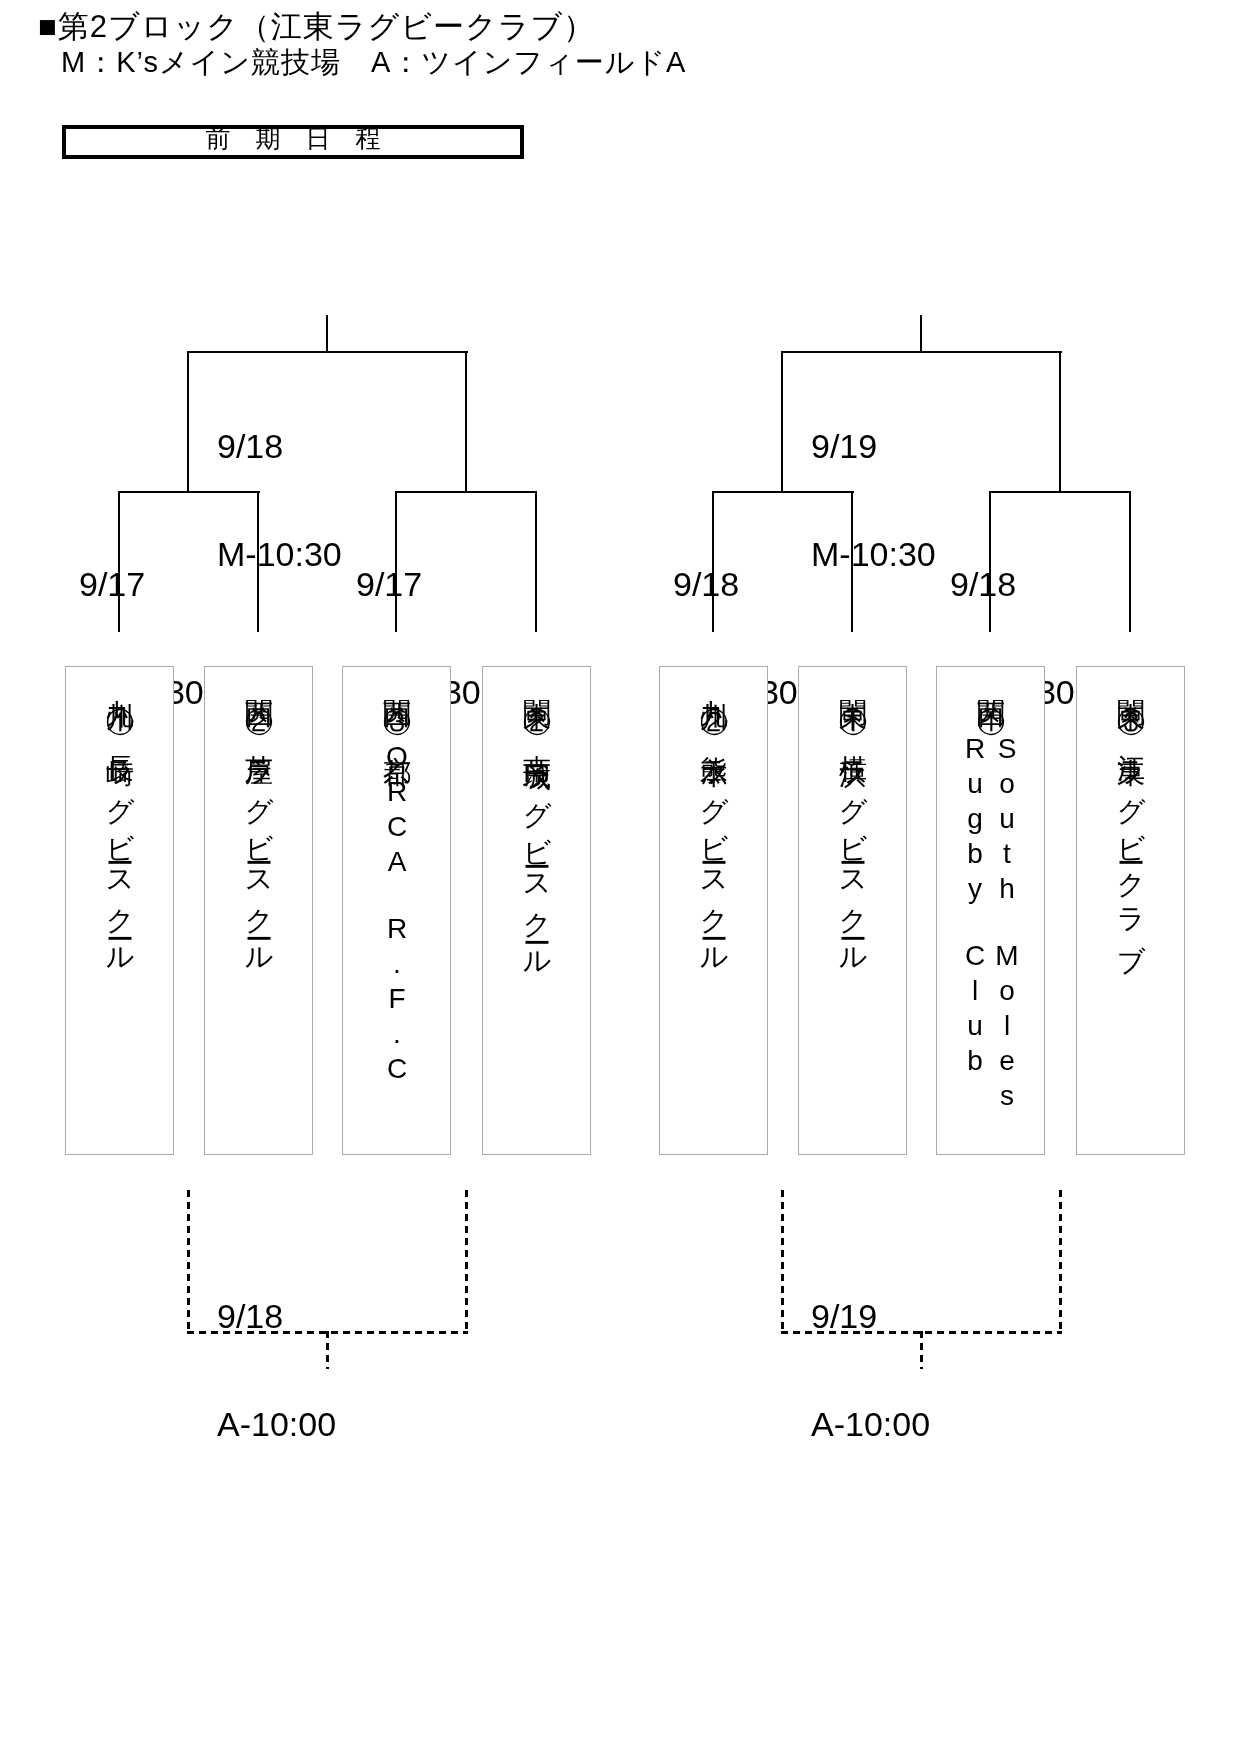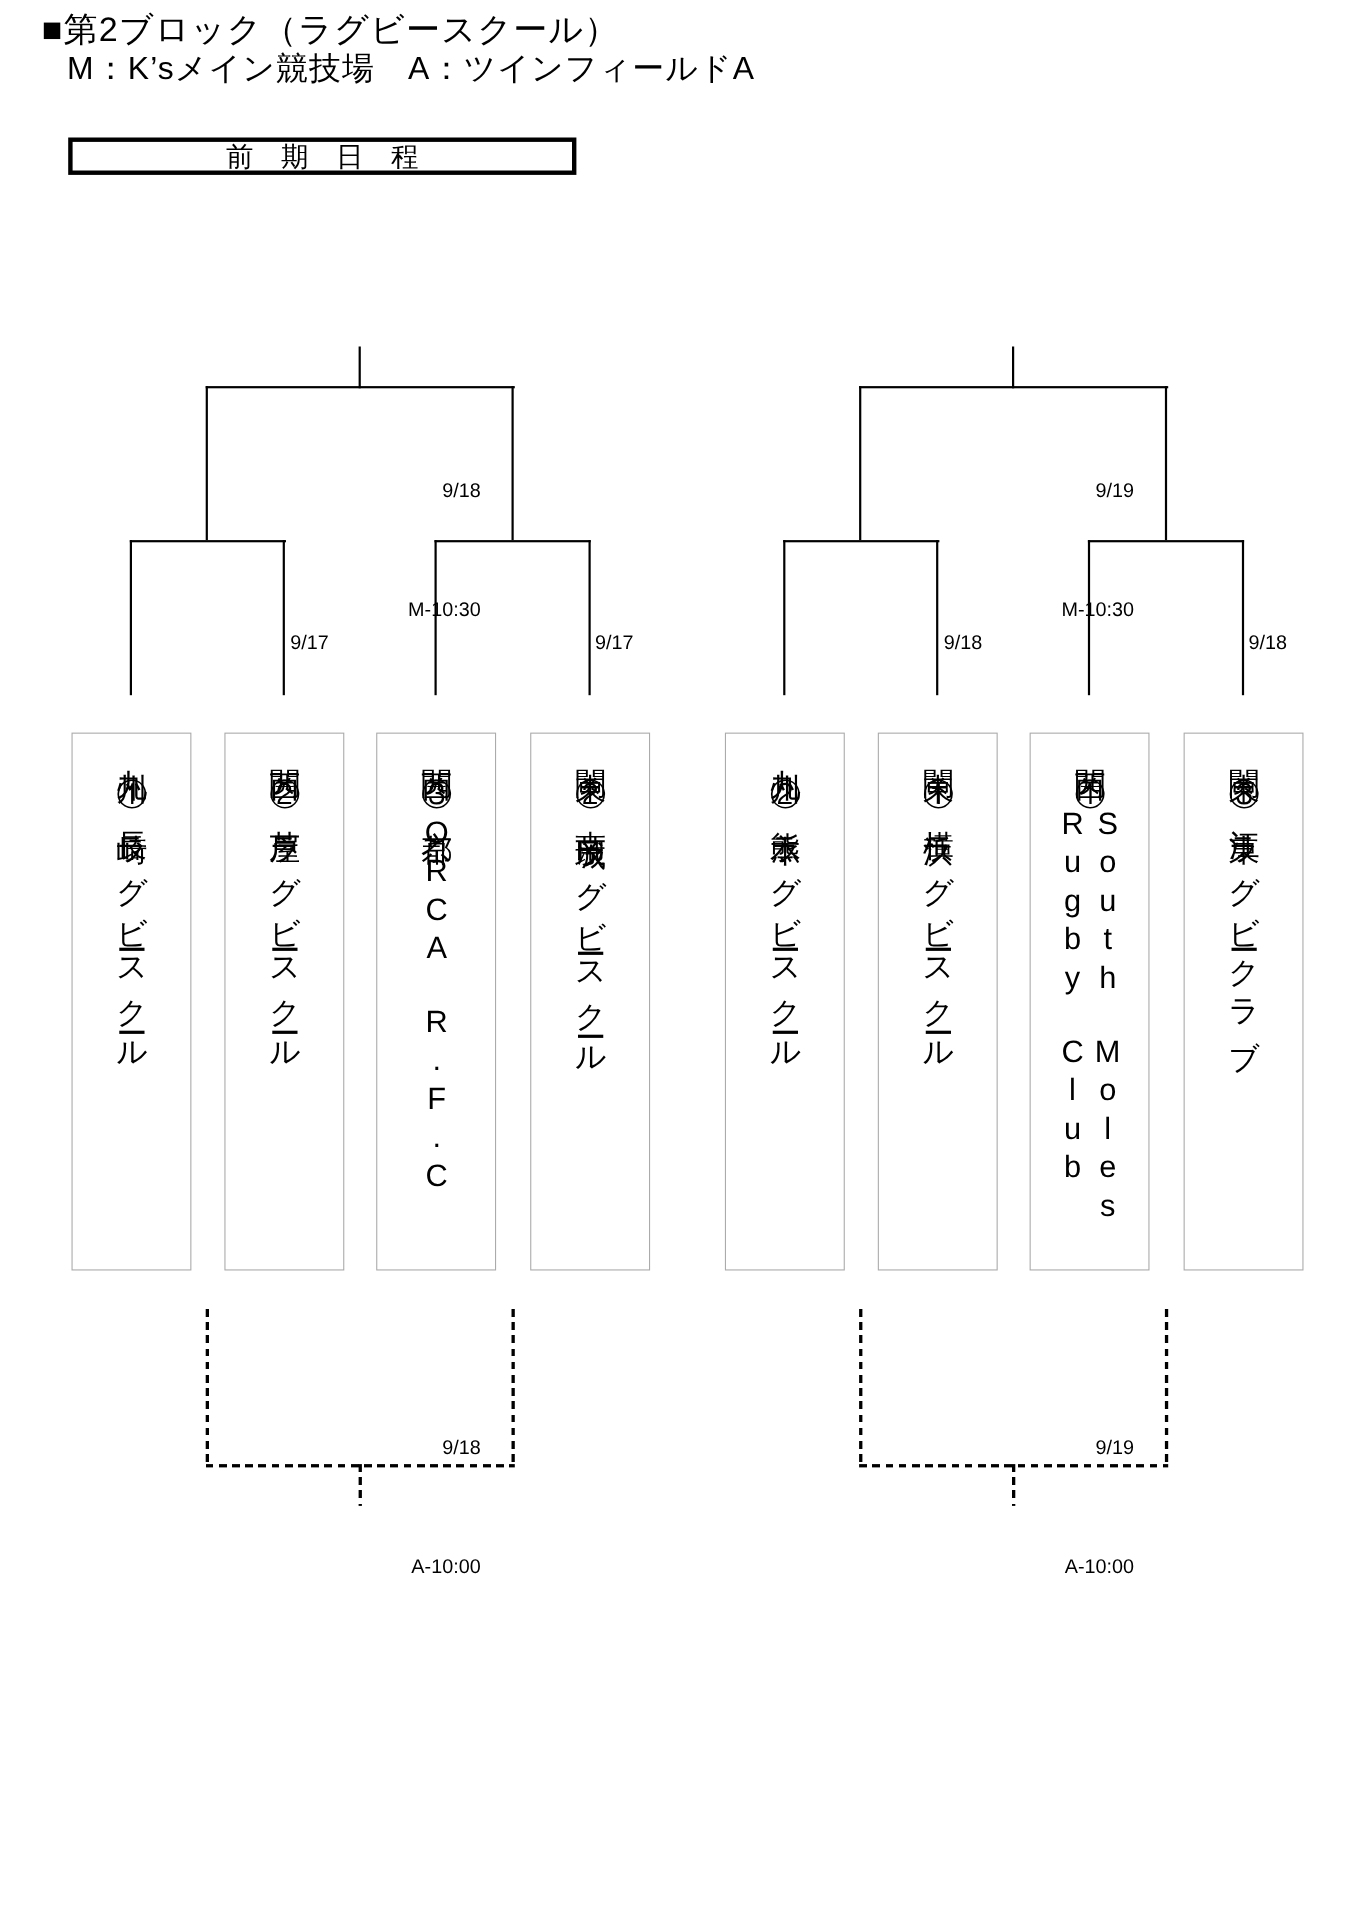--- a/index.html
+++ b/index.html
@@ -7,51 +7,51 @@
     position:relative; width:1241px; height:1755px; background:#ffffff;
     font-family:"Liberation Sans", sans-serif; color:#000;
     overflow:hidden;
   }
   .title    { position:absolute; left:38px;  top:6px;  font-size:31px; letter-spacing:1px; white-space:pre; }
   .legend   { position:absolute; left:61px;  top:43px; font-size:29px; letter-spacing:1px; white-space:pre; }
 
   .header-box {
     position:absolute; top:125px; width:462px; height:34px; box-sizing:border-box;
     border:4px solid #000; background:#fff;
-    display:flex; align-items:center; justify-content:center;
+    display:flex; align-items:flex-end; justify-content:center;
     font-size:25px; white-space:pre;
   }
 
   .vline { position:absolute; width:2px;  background:#000; }
   .hline { position:absolute; height:2px; background:#000; }
   .vdash { position:absolute; width:3px;  background:repeating-linear-gradient(to bottom,#000 0 7px,transparent 7px 12px); }
   .hdash { position:absolute; height:3px; background:repeating-linear-gradient(to right, #000 0 7px,transparent 7px 12px); }
 
-  .mlabel { position:absolute; width:220px; text-align:right; font-size:18px; line-height:36px; white-space:pre; }
+  .mlabel { position:absolute; width:220px; text-align:left; font-size:34px; line-height:36px; white-space:pre; }
 
   .team-box {
     position:absolute; top:666px; width:109px; height:489px; box-sizing:border-box;
     border:1px solid #ababab; background:#fff;
     display:flex; justify-content:center; align-items:flex-start;
     padding-top:10px;
   }
   .vtext {
     writing-mode:vertical-rl; text-orientation:upright;
     font-size:28px; letter-spacing:4px; line-height:32px; white-space:pre;
   }
   .vtext .seed  { margin-inline-end:16px; }
   .team-stack   { display:flex; flex-direction:column; align-items:center; }
   .team-stack .cols { display:flex; flex-direction:row-reverse; margin-top:16px; }
 </style>
 </head>
 <body>
 
 <div class="page">
 
-  <div class="title">■第2ブロック（ラグビースクール）</div>
+  <div class="title">■第2ブロック（江東ラグビークラブ）</div>
   <div class="legend">M：K’sメイン競技場　A：ツインフィールドA</div>
 
   <div class="header-box" style="left:62px">
     <span>前　期　日　程</span>
   </div>
 
   <div class="vline" style="left:326px;top:315px;height:38px"></div>
   <div class="hline" style="left:187px;top:351px;width:281px"></div>
   <div class="vline" style="left:187px;top:351px;height:140px"></div>
   <div class="vline" style="left:465px;top:351px;height:140px"></div>

